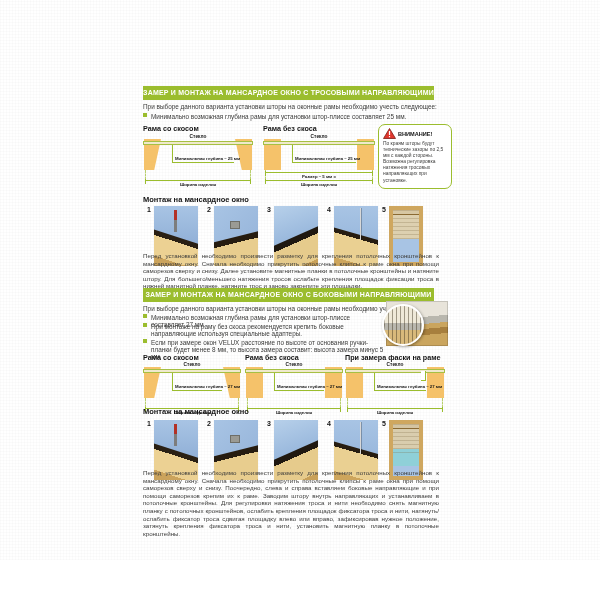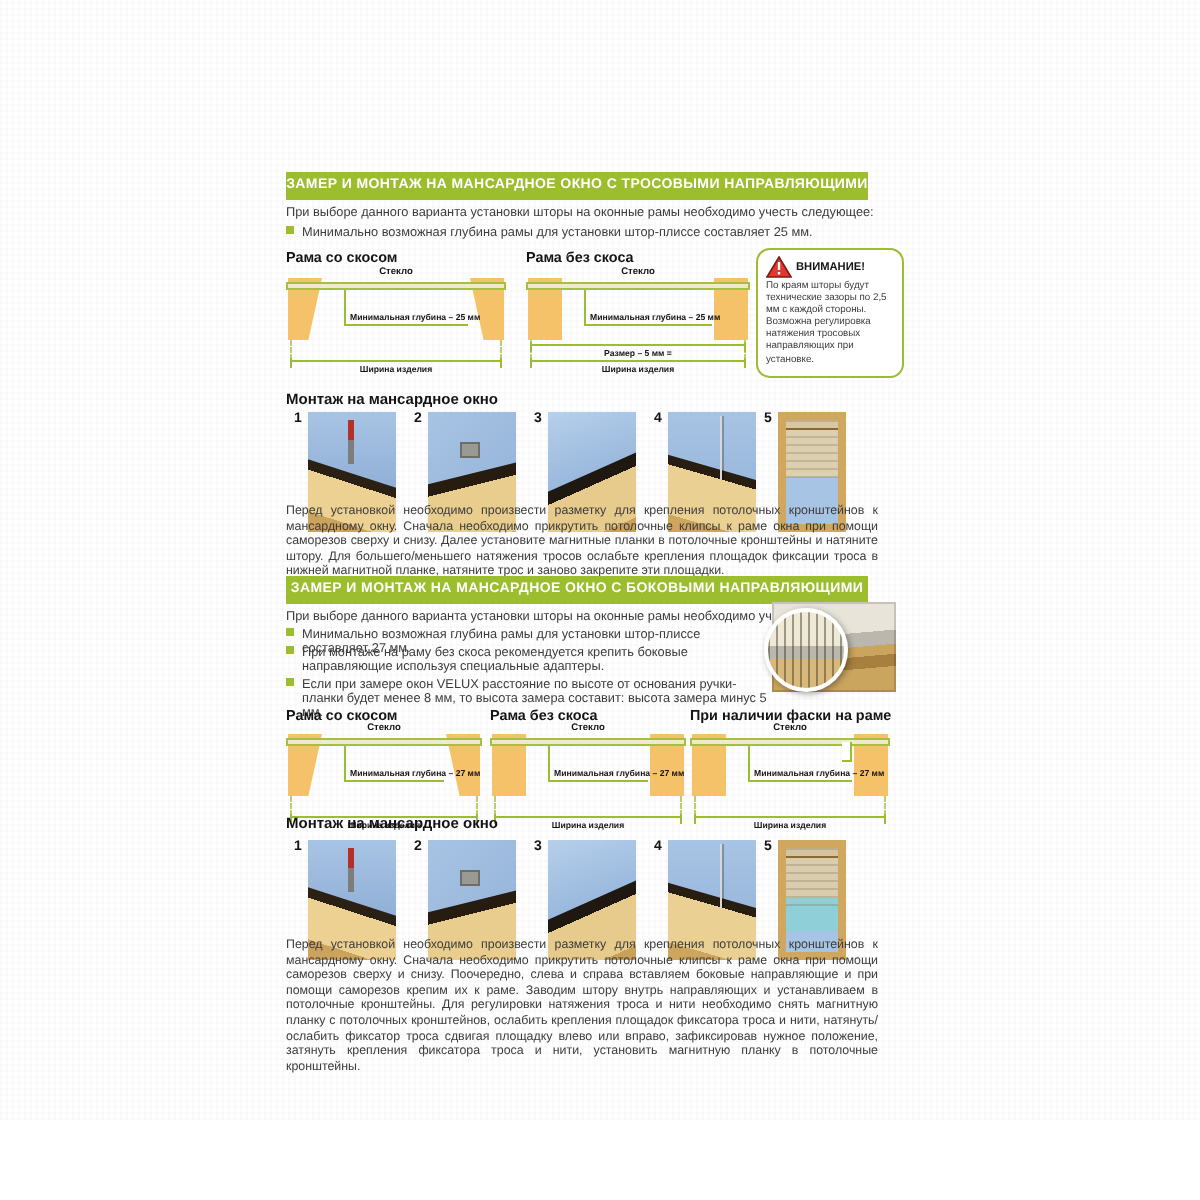--- a/index.html
+++ b/index.html
@@ -175,21 +175,21 @@
   <div class="bullet" style="top:339px;width:248px;">
     <span class="bsq"></span><span class="btxt" style="width:236px;">Если при замере окон VELUX расстояние по высоте от основания ручки-планки будет менее 8 мм, то высота замера составит: высота замера минус 5 мм.</span>
   </div>
 
   <div class="sidephoto">
     <div class="magcircle magcircle1 magcircle-el magcircle-a magcircle-main magcircle-only magcircle-x magcircle-y magcircle-z magcircle"></div>
   </div>
 
   <div class="h2" style="left:143px;top:353px;">Рама со скосом</div>
   <div class="h2" style="left:245px;top:353px;">Рама без скоса</div>
-  <div class="h2" style="left:345px;top:353px;">При наличии фаски на раме</div>
+  <div class="h2" style="left:345px;top:353px;">При замера фаски на раме</div>
 
   <div class="diagram sloped" style="left:143px;top:362px;width:98px;">
     <span class="glass-label">Стекло</span>
     <div class="fl"></div>
     <div class="fr"></div>
     <div class="glass"></div>
     <div class="dv"></div>
     <div class="dh"></div>
     <span class="depth-label">Минимальная глубина – 27 мм</span>
     <div class="extl"></div>

